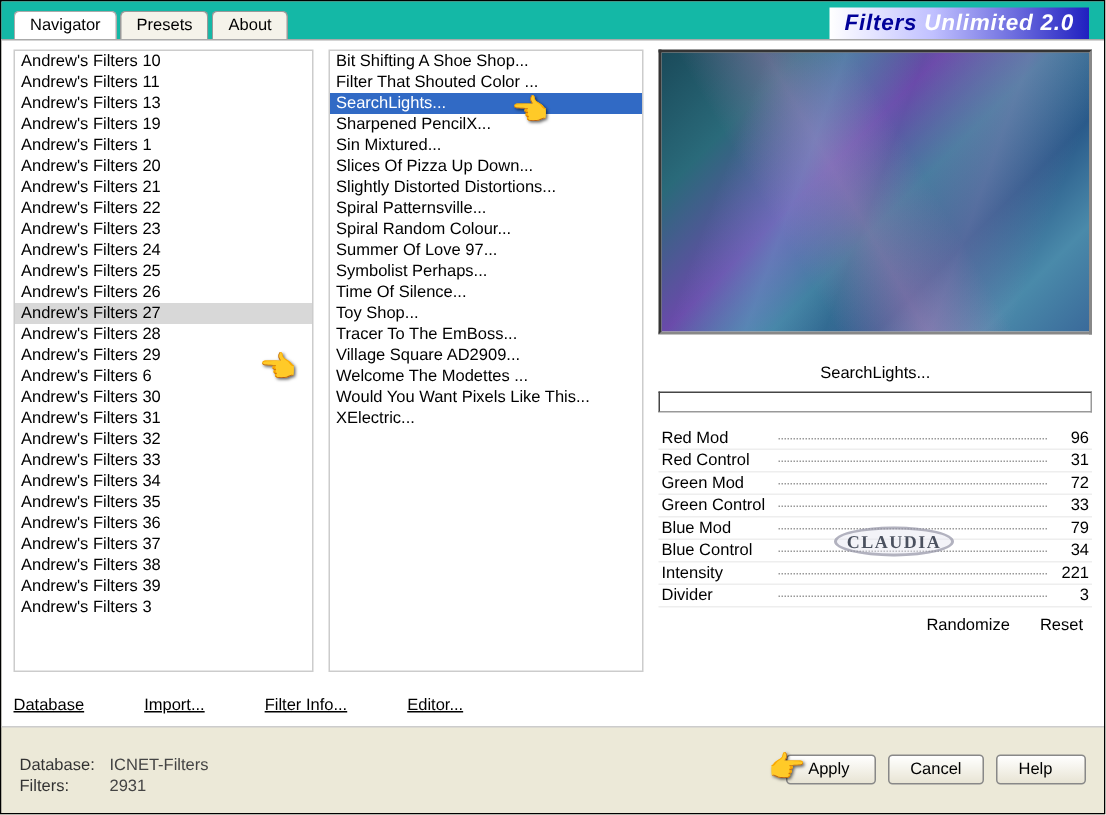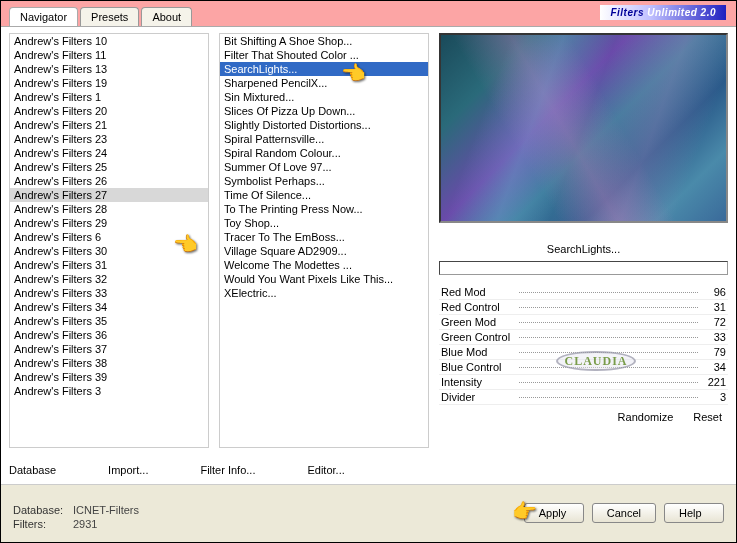--- a/index.html
+++ b/index.html
@@ -1,21 +1,21 @@
 <!DOCTYPE html>
 <html><head>
 <meta charset="utf-8">
 <style>
 * { box-sizing: border-box; margin: 0; padding: 0; }
 body { font-family: Tahoma, Arial, sans-serif; font-size: 11px; background: #ece9d8; width: 737px; height: 543px; overflow: hidden; position: relative; }
 .window { width: 737px; height: 543px; background: #ece9d8; border: 1px solid #000; position: relative; }
-.tab-bar { display: flex; align-items: flex-end; height: 25px; padding-left: 8px; position: relative; background: #fca5a5; }
+.tab-bar { display: flex; align-items: flex-end; height: 25px; padding-left: 8px; position: relative; background: #14b8a6; }
 .tab { padding: 3px 10px; border: 1px solid #999; border-bottom: none; background: #f5f3ea; border-radius: 4px 4px 0 0; margin-right: 2px; cursor: pointer; position: relative; z-index: 1; }
 .tab.active { background: #fff; border-color: #aaa; font-weight: normal; z-index: 3; }
-.brand { position: absolute; right: 10px; top: 4px; background: linear-gradient(to right,#fff,#c0c0ff 40%,#2020c0); padding: 2px 10px; font-style: italic; font-weight: bold; color: #000099; font-size: 10px; letter-spacing: 0.5px; }
+.brand { position: absolute; right: 10px; top: 4px; background: linear-gradient(to right,#fff,#c0c0ff 40%,#2020c0); padding: 2px 10px; font-style: italic; font-weight: bold; color: #000099; font-size: 15px; letter-spacing: 0.5px; }
 .brand span.white { color: #fff; }
 .content { position: absolute; top: 25px; left: 0; right: 0; bottom: 58px; background: #fff; border-top: 1px solid #aaa; }
 .panel { position: absolute; top: 6px; bottom: 36px; border: 1px solid #ccc; background: #fff; overflow: hidden; }
 .left-panel { left: 8px; width: 200px; }
 .mid-panel { left: 218px; width: 210px; }
 .right-area { position: absolute; left: 438px; right: 8px; top: 6px; bottom: 0; }
 .listbox { width: 100%; height: 100%; overflow-y: scroll; overflow-x: hidden; }
 .list-item { padding: 1px 4px; white-space: nowrap; cursor: pointer; color: #000; }
 .list-item.selected-left { background: #d8d8d8; }
 .list-item.selected-mid { background: #316ac5; color: #fff; }
@@ -25,33 +25,33 @@
 .preview::after { background: linear-gradient(110deg, rgba(100,200,220,0) 20%, rgba(120,180,220,0.35) 35%, rgba(200,120,180,0) 50%, rgba(180,140,200,0.3) 70%, rgba(100,180,200,0) 85%); }
 .filter-name-box { margin-top: 16px; text-align: center; padding: 4px; }
 .progress { height: 14px; border: 1px inset #999; background: #fff; margin-top: 2px; }
 .params { margin-top: 10px; }
 .param-row { display: flex; justify-content: space-between; border-bottom: 1px solid #eee; padding: 1px 2px; position: relative; }
 .param-row.dotted::after { content:''; position:absolute; left:80px; right:30px; top:50%; border-bottom:1px dotted #999; z-index:0; }
 .param-label { background:#fff; position:relative; z-index:1; padding-right:4px; }
 .param-val { background:#fff; position:relative; z-index:1; padding-left:4px;text-align:center; }
 .btn-row { display: flex; justify-content: flex-end; gap: 20px; margin-top: 6px; padding-right: 6px; }
 .link-btn { cursor: pointer; color: #000; text-align: right; }
-.bottom-links { position: absolute; left: 8px; right: 300px; bottom: 8px; display: flex; gap: 52px; color: #000; }
+.bottom-links { position: absolute; left: 8px; right: 300px; bottom: 8px; display: flex; gap: 40px; color: #000; text-decoration: underline; }
 .footer { position: absolute; left: 0; right: 0; bottom: 0; height: 58px; background: #ece9d8; border-top: 1px solid #ccc; }
 .footer-left { position: absolute; left: 12px; top: 18px; font-size: 11px; line-height: 14px; }
 .footer-left .lab { color: #333; display: inline-block; width: 60px; }
 .footer-left .val { color: #444; }
 .footer-btns { position: absolute; right: 12px; top: 18px; display: flex; gap: 8px; }
 .btn { border: 1px solid #888; background: linear-gradient(#fff,#e8e4d4); padding: 3px 14px; border-radius: 3px; cursor: pointer; font-size: 11px; min-width: 60px; }
 .scrollbar-style::-webkit-scrollbar { width: 16px; }
 .scrollbar-style::-webkit-scrollbar-track { background: #f0ede0; border-left: 1px solid #ddd; }
 .scrollbar-style::-webkit-scrollbar-thumb { background: linear-gradient(to right,#c8d8f8,#b0c8f0); border: 1px solid #8aa; border-radius: 2px; }
 .scrollbar-style::-webkit-scrollbar-button { background: #e8e4d8; border: 1px solid #aaa; height: 16px; }
 .pointer { position: absolute; font-size: 20px; pointer-events: none; z-index: 50; filter: drop-shadow(1px 1px 1px rgba(0,0,0,0.6)); }
-.watermark { position: absolute; left: 555px; top: 353px; width: 80px; height: 30px; z-index: 5; opacity: 0.75; font-family: 'Comic Sans MS', cursive; font-size: 12px; color: #4d7c0f; text-align: center; pointer-events: none; }
+.watermark { position: absolute; left: 555px; top: 353px; width: 80px; height: 30px; z-index: 5; opacity: 0.75; font-family: 'Comic Sans MS', cursive; font-size: 12px; color: #0f172a; text-align: center; pointer-events: none; }
 .watermark .oval { border: 2px solid #99a; border-radius: 50%; padding: 1px 6px; background: rgba(230,230,240,0.6); font-weight: bold; letter-spacing: 1px; }
 .content-inner { position: absolute; inset: 0; }
 </style>
 </head>
 <body>
 
 <div class="window">
 
   <div class="tab-bar">
     <div class="tab active">Navigator</div>
@@ -67,20 +67,21 @@
 
       <div class="panel left-panel">
         <div class="listbox scrollbar-style" id="leftList">
             <div class="list-item">Andrew's Filters 10</div>
             <div class="list-item">Andrew's Filters 11</div>
             <div class="list-item">Andrew's Filters 13</div>
             <div class="list-item">Andrew's Filters 19</div>
             <div class="list-item">Andrew's Filters 1</div>
             <div class="list-item">Andrew's Filters 20</div>
             <div class="list-item">Andrew's Filters 21</div>
+            <div class="list-item">Andrew's Filters 22</div>
             <div class="list-item">Andrew's Filters 23</div>
             <div class="list-item">Andrew's Filters 24</div>
             <div class="list-item">Andrew's Filters 25</div>
             <div class="list-item">Andrew's Filters 26</div>
             <div class="list-item selected-left">Andrew's Filters 27</div>
             <div class="list-item">Andrew's Filters 28</div>
             <div class="list-item">Andrew's Filters 29</div>
             <div class="list-item">Andrew's Filters 6</div>
             <div class="list-item">Andrew's Filters 30</div>
             <div class="list-item">Andrew's Filters 31</div>
@@ -103,21 +104,20 @@
             <div class="list-item selected-mid">SearchLights...</div>
             <div class="list-item">Sharpened PencilX...</div>
             <div class="list-item">Sin Mixtured...</div>
             <div class="list-item">Slices Of Pizza Up Down...</div>
             <div class="list-item">Slightly Distorted Distortions...</div>
             <div class="list-item">Spiral Patternsville...</div>
             <div class="list-item">Spiral Random Colour...</div>
             <div class="list-item">Summer Of Love 97...</div>
             <div class="list-item">Symbolist Perhaps...</div>
             <div class="list-item">Time Of Silence...</div>
-            <div class="list-item">To The Printing Press Now...</div>
             <div class="list-item">Toy Shop...</div>
             <div class="list-item">Tracer To The EmBoss...</div>
             <div class="list-item">Village Square AD2909...</div>
             <div class="list-item">Welcome The Modettes ...</div>
             <div class="list-item">Would You Want Pixels Like This...</div>
             <div class="list-item">XElectric...</div>
           </div>
       </div>
 
       <div class="right-area">

